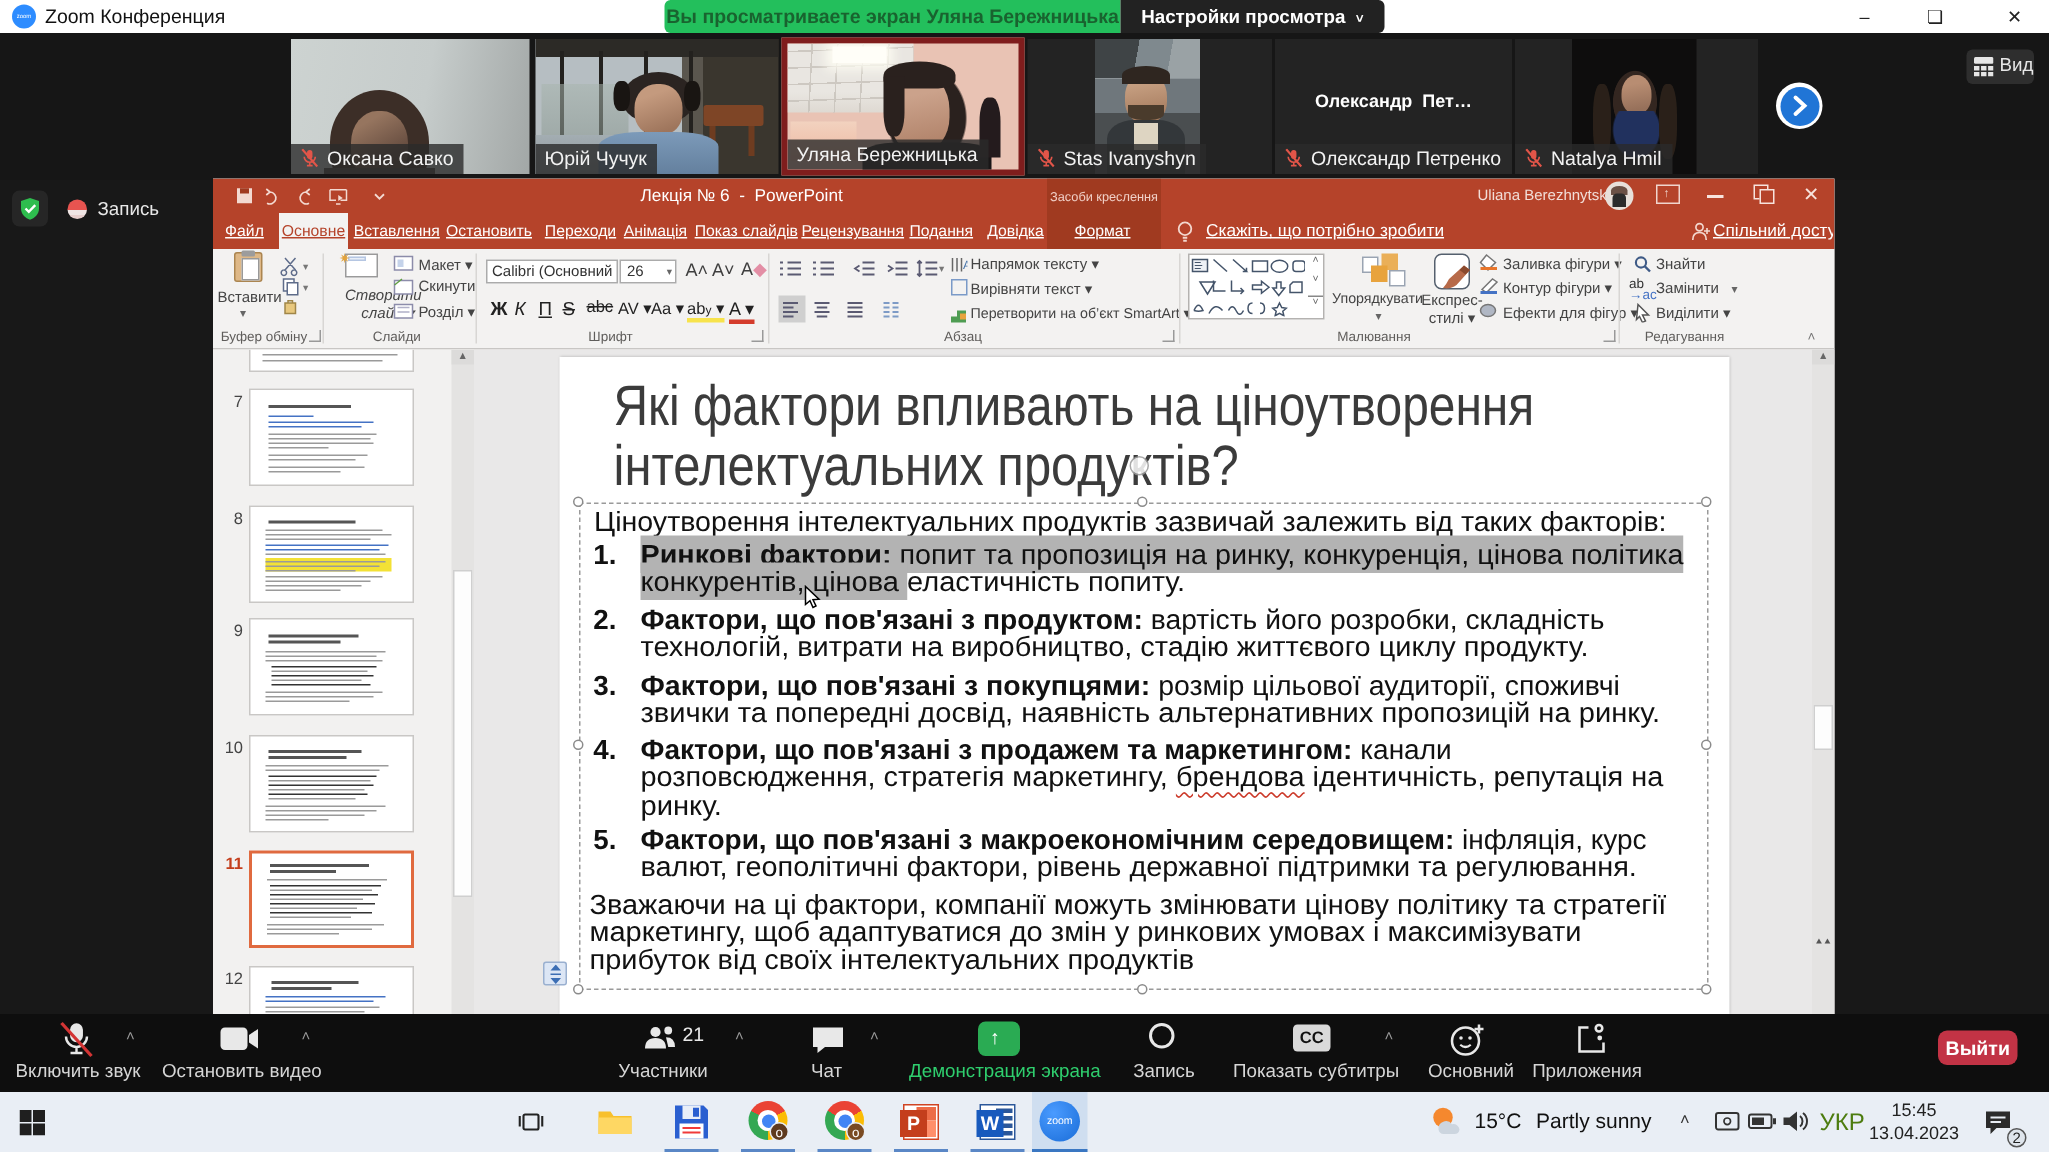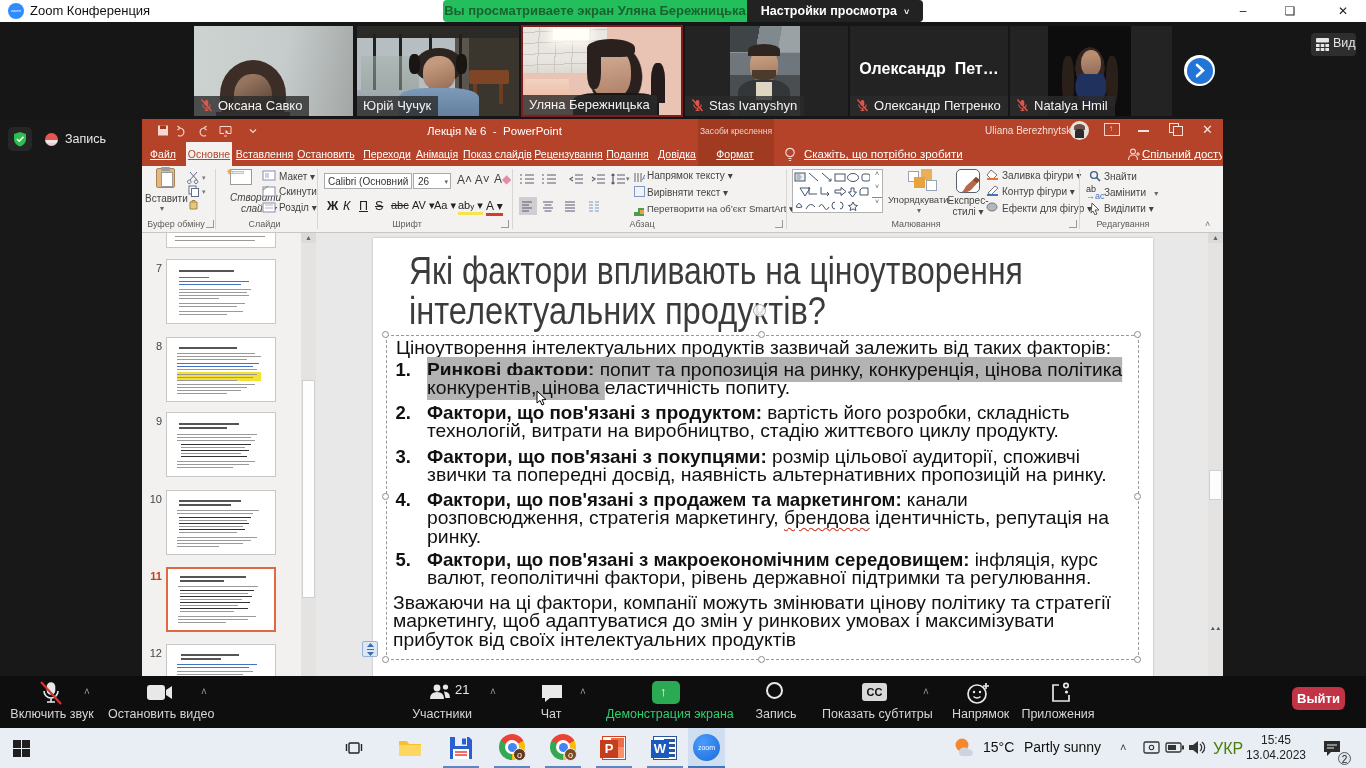--- a/index.html
+++ b/index.html
@@ -81,21 +81,21 @@
     <div class="vtile" id="vt1" style="left:194px;width:159px;background:linear-gradient(100deg,#cdd3d1 0%,#c6cccb 55%,#a2a7a6 100%);">
       <div class="abs" style="left:26px;top:34px;width:66px;height:70px;border-radius:50% 50% 40% 40%;background:#3c2e27;"></div>
       <div class="abs" style="left:40px;top:48px;width:38px;height:46px;border-radius:46% 46% 42% 42%;background:linear-gradient(150deg,#96755f 20%,#5d453a 75%);"></div>
       <div class="abs" style="left:22px;top:86px;width:74px;height:6px;background:#4c4543;"></div>
       <div class="vlabel"><span class="micoff"><svg width="13" height="13" viewBox="0 0 13 13">
               <rect x="4.7" y="1" width="3.6" height="6" rx="1.8" fill="#e25549"></rect>
               <path d="M2.8 5.5 a3.7 3.7 0 0 0 7.4 0 M6.5 9.2 v2 M4.6 11.4 h3.8" stroke="#e25549" stroke-width="1.1" fill="none"></path>
               <path d="M1.5 0.5 L11.5 12" stroke="#e25549" stroke-width="1.4"></path>
             </svg></span>Оксана Савко</div>
     </div>
-    <div class="vtile" id="vt3" style="left:521px;top:3px;height:92px;width:162px;border:2px solid #7f1d1d;background:#e9c3b4;">
+    <div class="vtile" id="vt3" style="left:521px;top:3px;height:92px;width:162px;border:4px solid #7f1d1d;background:#e9c3b4;">
       <div class="abs" style="left:0;top:0;width:84px;height:46px;background:linear-gradient(180deg,#e9e6e1 0 70%,#ded9d2 100%);"></div>
       <div class="abs" style="left:0;top:0;width:84px;height:46px;background:repeating-linear-gradient(93deg,transparent 0 16px,#c6c1ba 16px 17px),repeating-linear-gradient(-2deg,transparent 0 10px,#c6c1ba 10px 11px);opacity:.8;"></div>
       <div class="abs" style="left:30px;top:2px;width:36px;height:11px;background:#fffef8;box-shadow:0 0 8px 4px #fdfcf2;"></div>
       <div class="abs" style="left:2px;top:52px;width:44px;height:26px;background:linear-gradient(180deg,#f2d2bf,#edb8a2);"></div>
       <div class="abs" style="left:48px;top:4px;width:90px;height:88px;background:radial-gradient(ellipse 44px 54px at 50% 52%,#2a211e 0 58%,transparent 61%);"></div>
       <div class="abs" style="left:68px;top:20px;width:40px;height:52px;border-radius:46% 46% 44% 44%;background:linear-gradient(168deg,#cba28b 30%,#b08269 90%);"></div>
       <div class="abs" style="left:64px;top:12px;width:48px;height:18px;border-radius:50% 50% 30% 30%;background:#2a211e;"></div>
       <div class="abs" style="left:64px;top:22px;width:14px;height:40px;border-radius:0 0 40% 40%;background:#2a211e;"></div>
       <div class="abs" style="left:50px;top:66px;width:86px;height:26px;border-radius:28% 28% 0 0;background:#191617;"></div>
       <div class="abs" style="left:128px;top:36px;width:14px;height:40px;background:#241b1d;border-radius:40% 40% 0 0;"></div>
@@ -110,21 +110,21 @@
         <div class="abs" style="left:8px;top:54px;width:52px;height:36px;border-radius:35% 35% 0 0;background:#33373a;"></div>
         <div class="abs" style="left:26px;top:56px;width:16px;height:18px;background:#ded5c2;"></div>
       </div>
       <div class="vlabel"><span class="micoff"><svg width="13" height="13" viewBox="0 0 13 13">
               <rect x="4.7" y="1" width="3.6" height="6" rx="1.8" fill="#e25549"></rect>
               <path d="M2.8 5.5 a3.7 3.7 0 0 0 7.4 0 M6.5 9.2 v2 M4.6 11.4 h3.8" stroke="#e25549" stroke-width="1.1" fill="none"></path>
               <path d="M1.5 0.5 L11.5 12" stroke="#e25549" stroke-width="1.4"></path>
             </svg></span>Stas Ivanyshyn</div>
     </div>
     <div class="vtile" id="vt5" style="left:850px;width:158px;">
-      <div style="position:absolute;left:0;top:34px;width:100%;text-align:center;color:#fff;font-weight:bold;font-size:16px;">Олександр&nbsp; Пет…</div>
+      <div style="position:absolute;left:0;top:34px;width:100%;text-align:center;color:#fff;font-weight:bold;font-size:12px;">Олександр&nbsp; Пет…</div>
       <div class="vlabel"><span class="micoff"><svg width="13" height="13" viewBox="0 0 13 13">
               <rect x="4.7" y="1" width="3.6" height="6" rx="1.8" fill="#e25549"></rect>
               <path d="M2.8 5.5 a3.7 3.7 0 0 0 7.4 0 M6.5 9.2 v2 M4.6 11.4 h3.8" stroke="#e25549" stroke-width="1.1" fill="none"></path>
               <path d="M1.5 0.5 L11.5 12" stroke="#e25549" stroke-width="1.4"></path>
             </svg></span>Олександр Петренко</div>
     </div>
     <div class="vtile" id="vt6" style="left:1010px;width:162px;">
       <div class="abs" style="left:38px;top:0;width:83px;height:90px;background:#0e0d0d;">
         <div class="abs" style="left:22px;top:14px;width:40px;height:56px;background:radial-gradient(ellipse 24px 34px at 50% 50%,#332620 0 60%,transparent 62%);"></div>
         <div class="abs" style="left:33px;top:24px;width:20px;height:26px;border-radius:48% 48% 44% 44%;background:linear-gradient(170deg,#b88d72 25%,#96705a 85%);"></div>
@@ -605,21 +605,21 @@
     <div class="abs" style="left:862px;top:7px;width:25px;height:18px;border-radius:3px;background:#d9d9d9;color:#111;font-weight:bold;font-size:11px;text-align:center;line-height:18px;">CC</div>
     <div class="zcaret" style="left:923px;">˄</div>
     <div class="zlab" style="left:822px;width:108px;">Показать субтитры</div>
     <svg class="abs" style="left:966px;top:5px;" width="26" height="24" viewBox="0 0 26 24">
       <circle cx="11" cy="13" r="9" fill="none" stroke="#e8e8e8" stroke-width="1.7"></circle>
       <circle cx="8" cy="11" r="1.2" fill="#e8e8e8"></circle>
         <circle cx="14" cy="11" r="1.2" fill="#e8e8e8"></circle>
       <path d="M7.5 15.5 q3.5 3 7 0" stroke="#e8e8e8" fill="none" stroke-width="1.5"></path>
       <path d="M20 2 v6 M17 5 h6" stroke="#e8e8e8" stroke-width="1.7"></path>
     </svg>
-    <div class="zlab" style="left:952px;width:54px;">Напрямок</div>
+    <div class="zlab" style="left:952px;width:54px;">Основний</div>
     <svg class="abs" style="left:1050px;top:6px;" width="22" height="22" viewBox="0 0 22 22">
       <g fill="none" stroke="#e8e8e8" stroke-width="1.7">
         <path d="M9 3 h-6 v16 h16 v-6"></path>
           <circle cx="16" cy="3.5" r="2.2"></circle>
           <circle cx="16.5" cy="10" r="1.6" fill="#e8e8e8" stroke="none"></circle>
       </g>
     </svg>
     <div class="zlab" style="left:1016px;width:84px;">Приложения</div>
     <div class="abs" style="left:1292px;top:11px;width:53px;height:23px;background:#c23345;border-radius:6px;color:#fff;font-weight:bold;font-size:13px;text-align:center;line-height:23px;">Выйти</div>
   </div>

